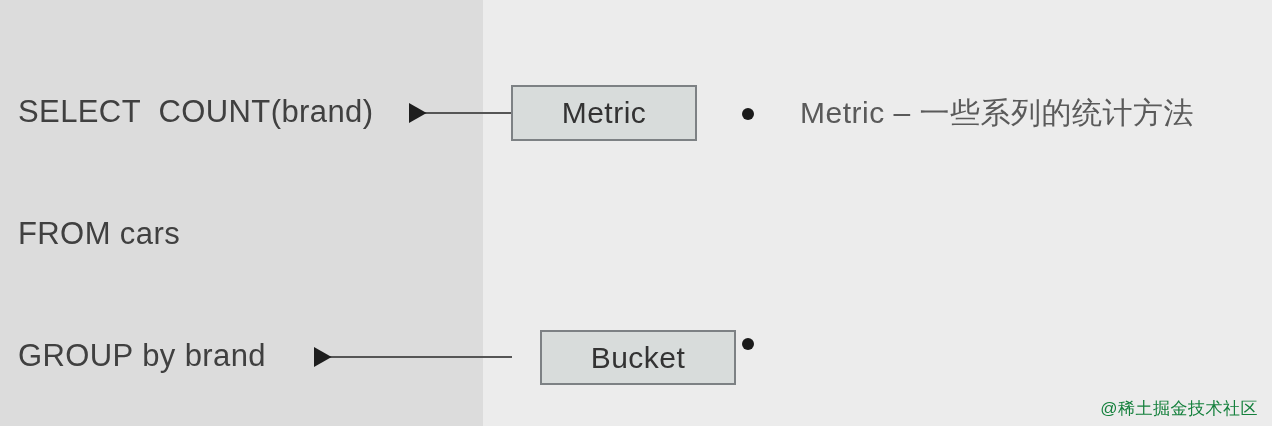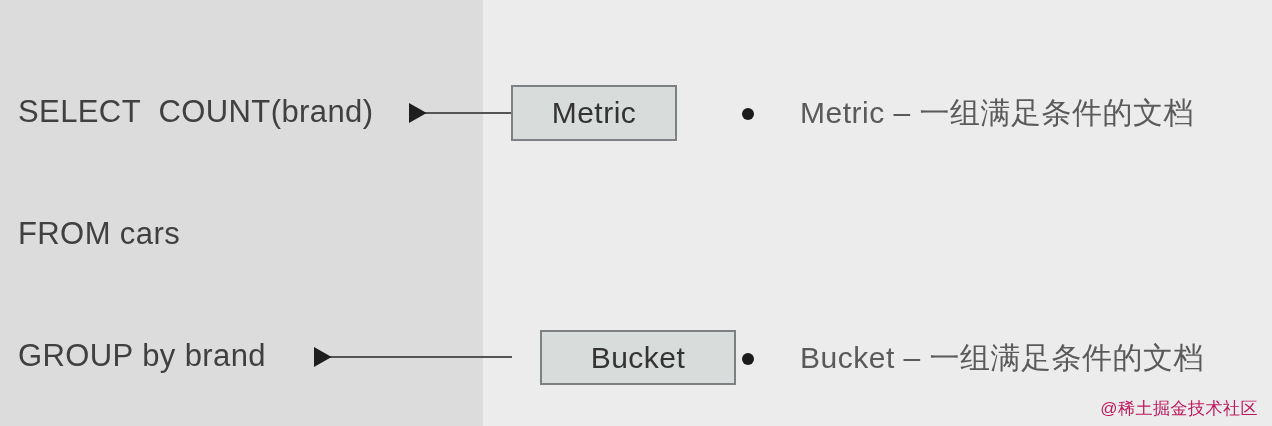--- a/index.html
+++ b/index.html
@@ -54,21 +54,21 @@
   }
   .callout-box .box-label {
     color: #333333;
     font-size: 30px;
     letter-spacing: 0.5px;
     font-family: "Liberation Sans", sans-serif;
   }
   .box-metric {
     left: 511px;
     top: 85px;
-    width: 166px;
+    width: 186px;
     height: 56px;
   }
   .box-bucket {
     left: 512px;
     top: 330px;
     width: 196px;
     height: 55px;
     margin-left: 28px;
   }
 
@@ -104,21 +104,21 @@
     letter-spacing: 0.5px;
     white-space: pre;
     font-family: "Liberation Sans", "DejaVu Sans", sans-serif;
   }
 
   
   .watermark {
     position: absolute;
     right: 14px;
     bottom: 6px;
-    color: #be185d;
+    color: #15803d;
     font-size: 17px;
     letter-spacing: 0.5px;
     font-family: "Liberation Sans", "DejaVu Sans", sans-serif;
   }
 </style>
 </head>
 <body>
 
 <div class="slide">
 
@@ -143,23 +143,22 @@
   <div class="callout-box box-metric">
     <span class="box-label">Metric</span>
   </div>
 
   <div class="callout-box box-bucket">
     <span class="box-label">Bucket</span>
   </div>
 
   <div class="bullet-row bullet-row-1">
     <span class="bullet-dot"></span>
-    <span class="bullet-text">Metric – 一组满足条件的文档</span>
+    <span class="bullet-text">Metric – 一些系列的统计方法</span>
   </div>
 
   <div class="bullet-row bullet-row-2">
     <span class="bullet-dot"></span>
-    <span class="bullet-text">Bucket – 一组满足条件的文档</span>
   </div>
 
   <div class="watermark">@稀土掘金技术社区</div>
 
 </div>
 
 </body></html>

